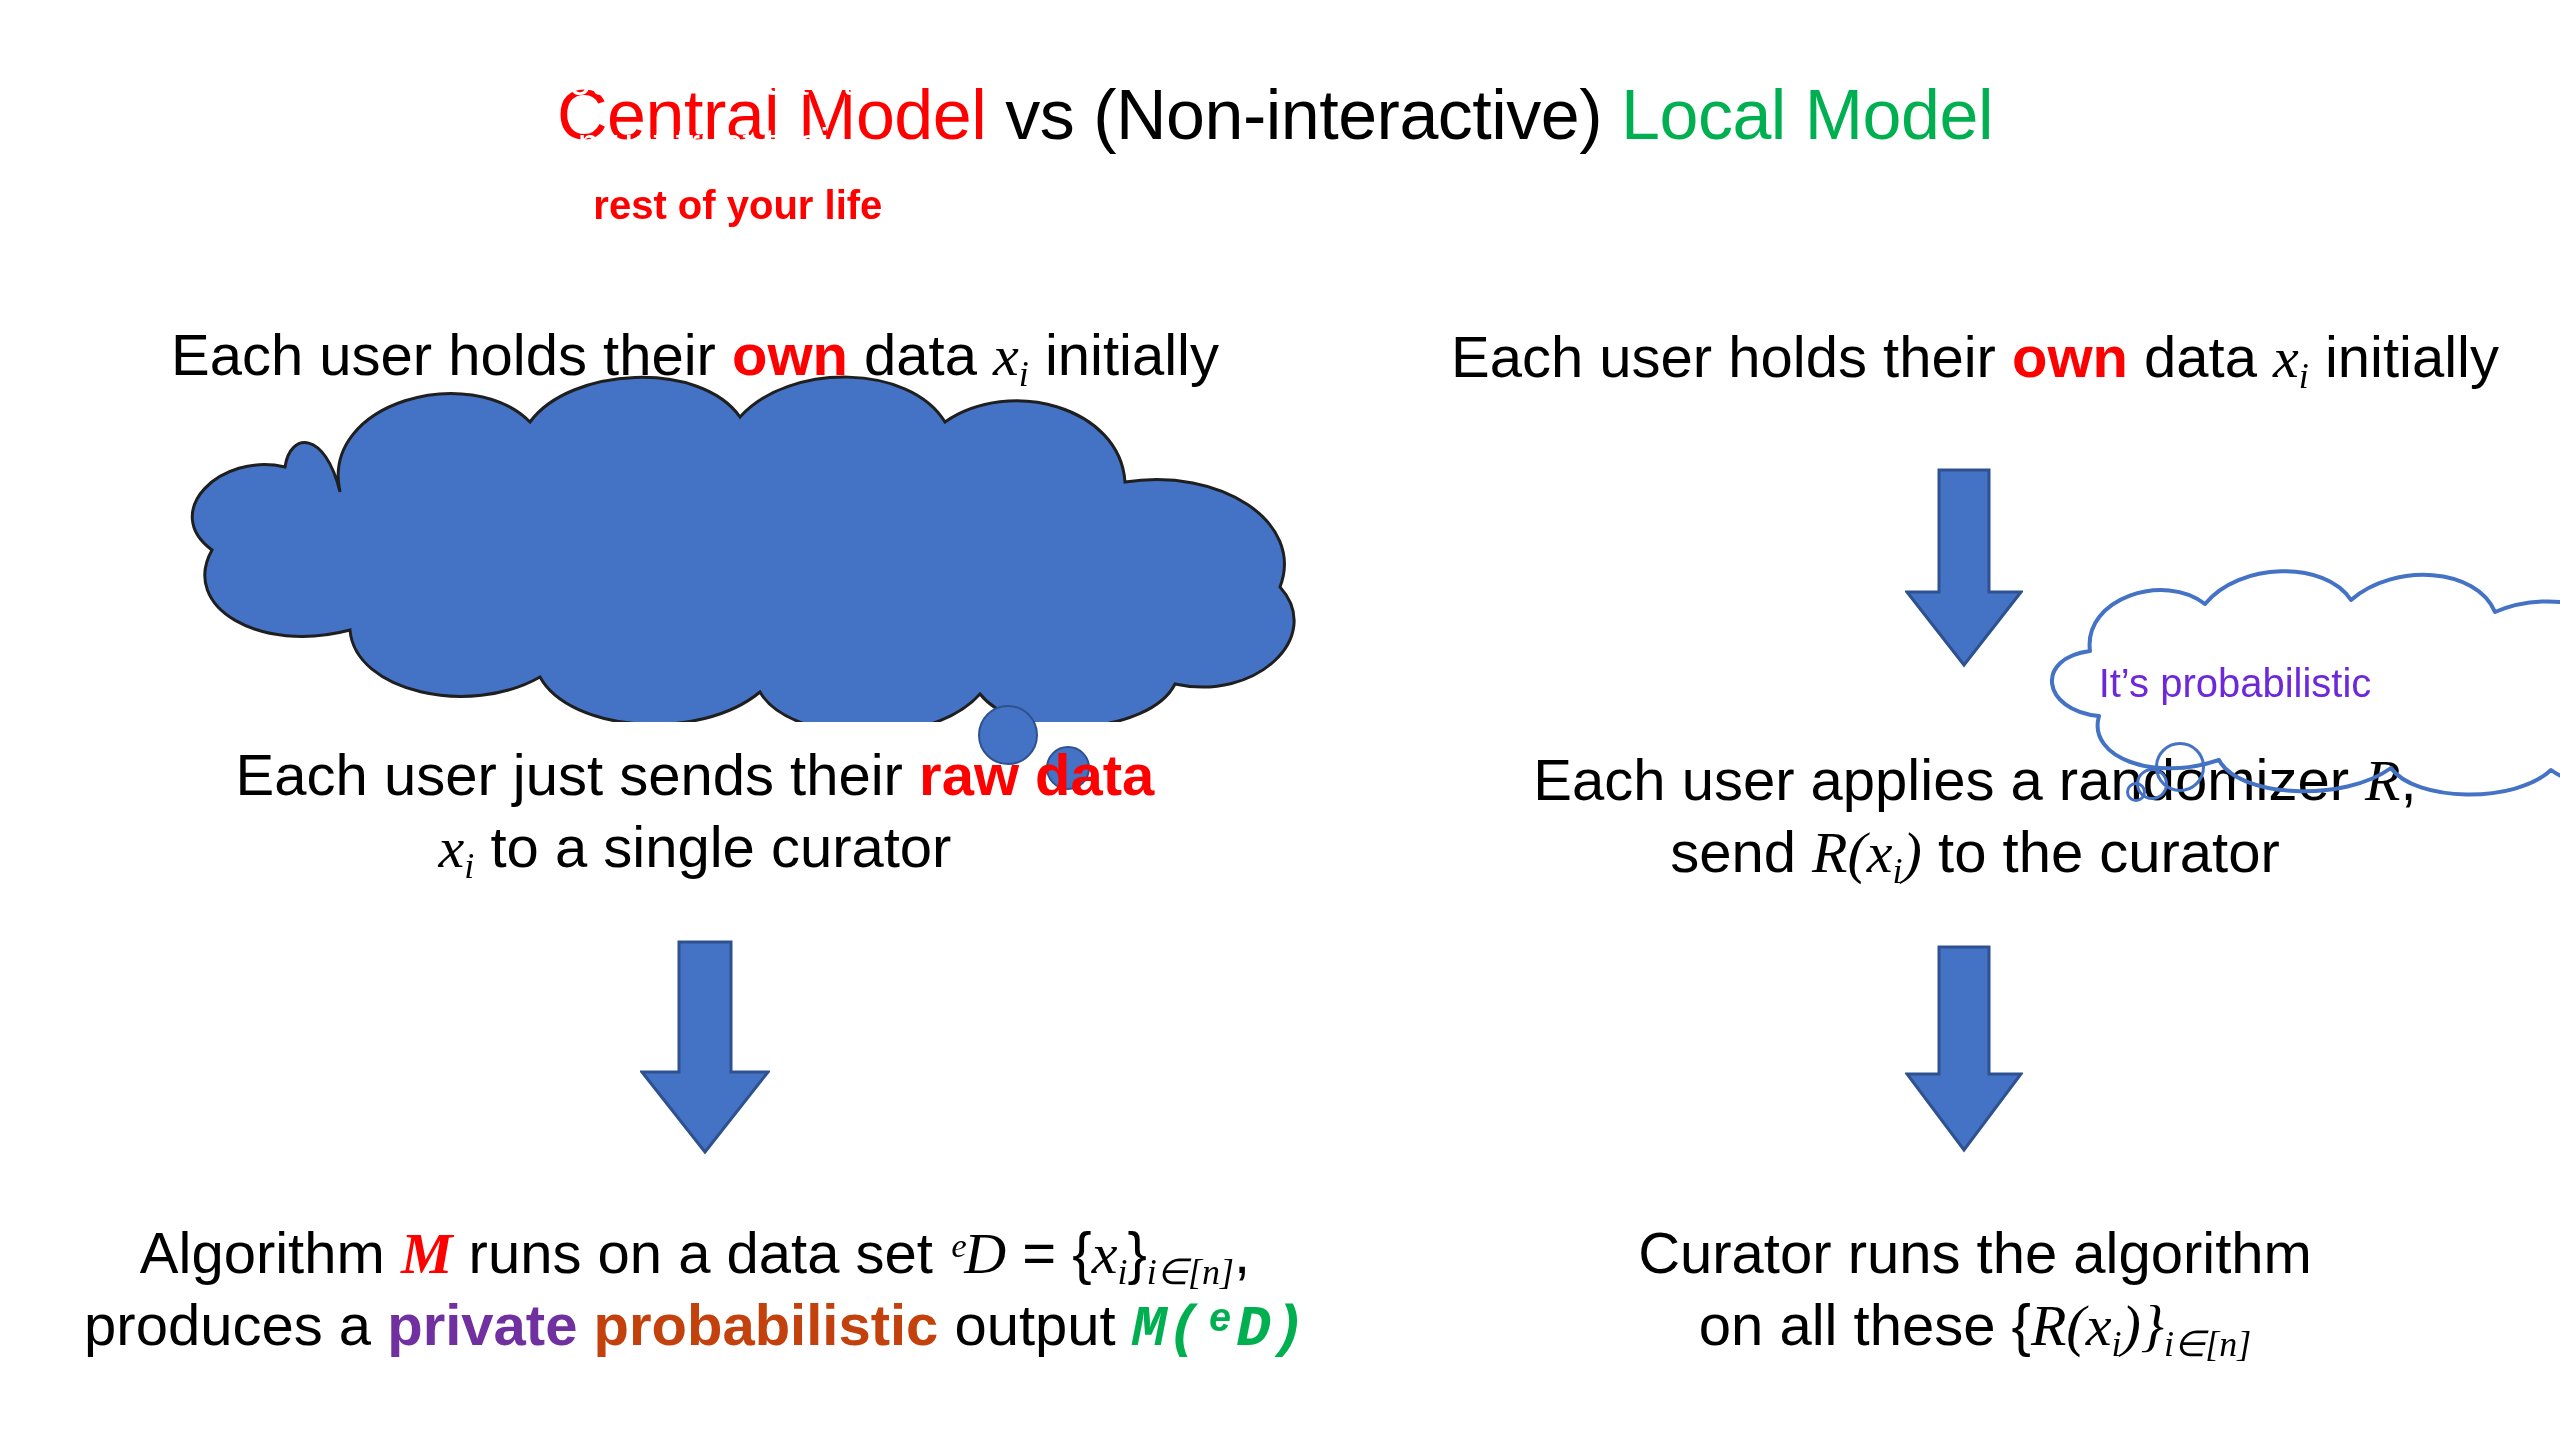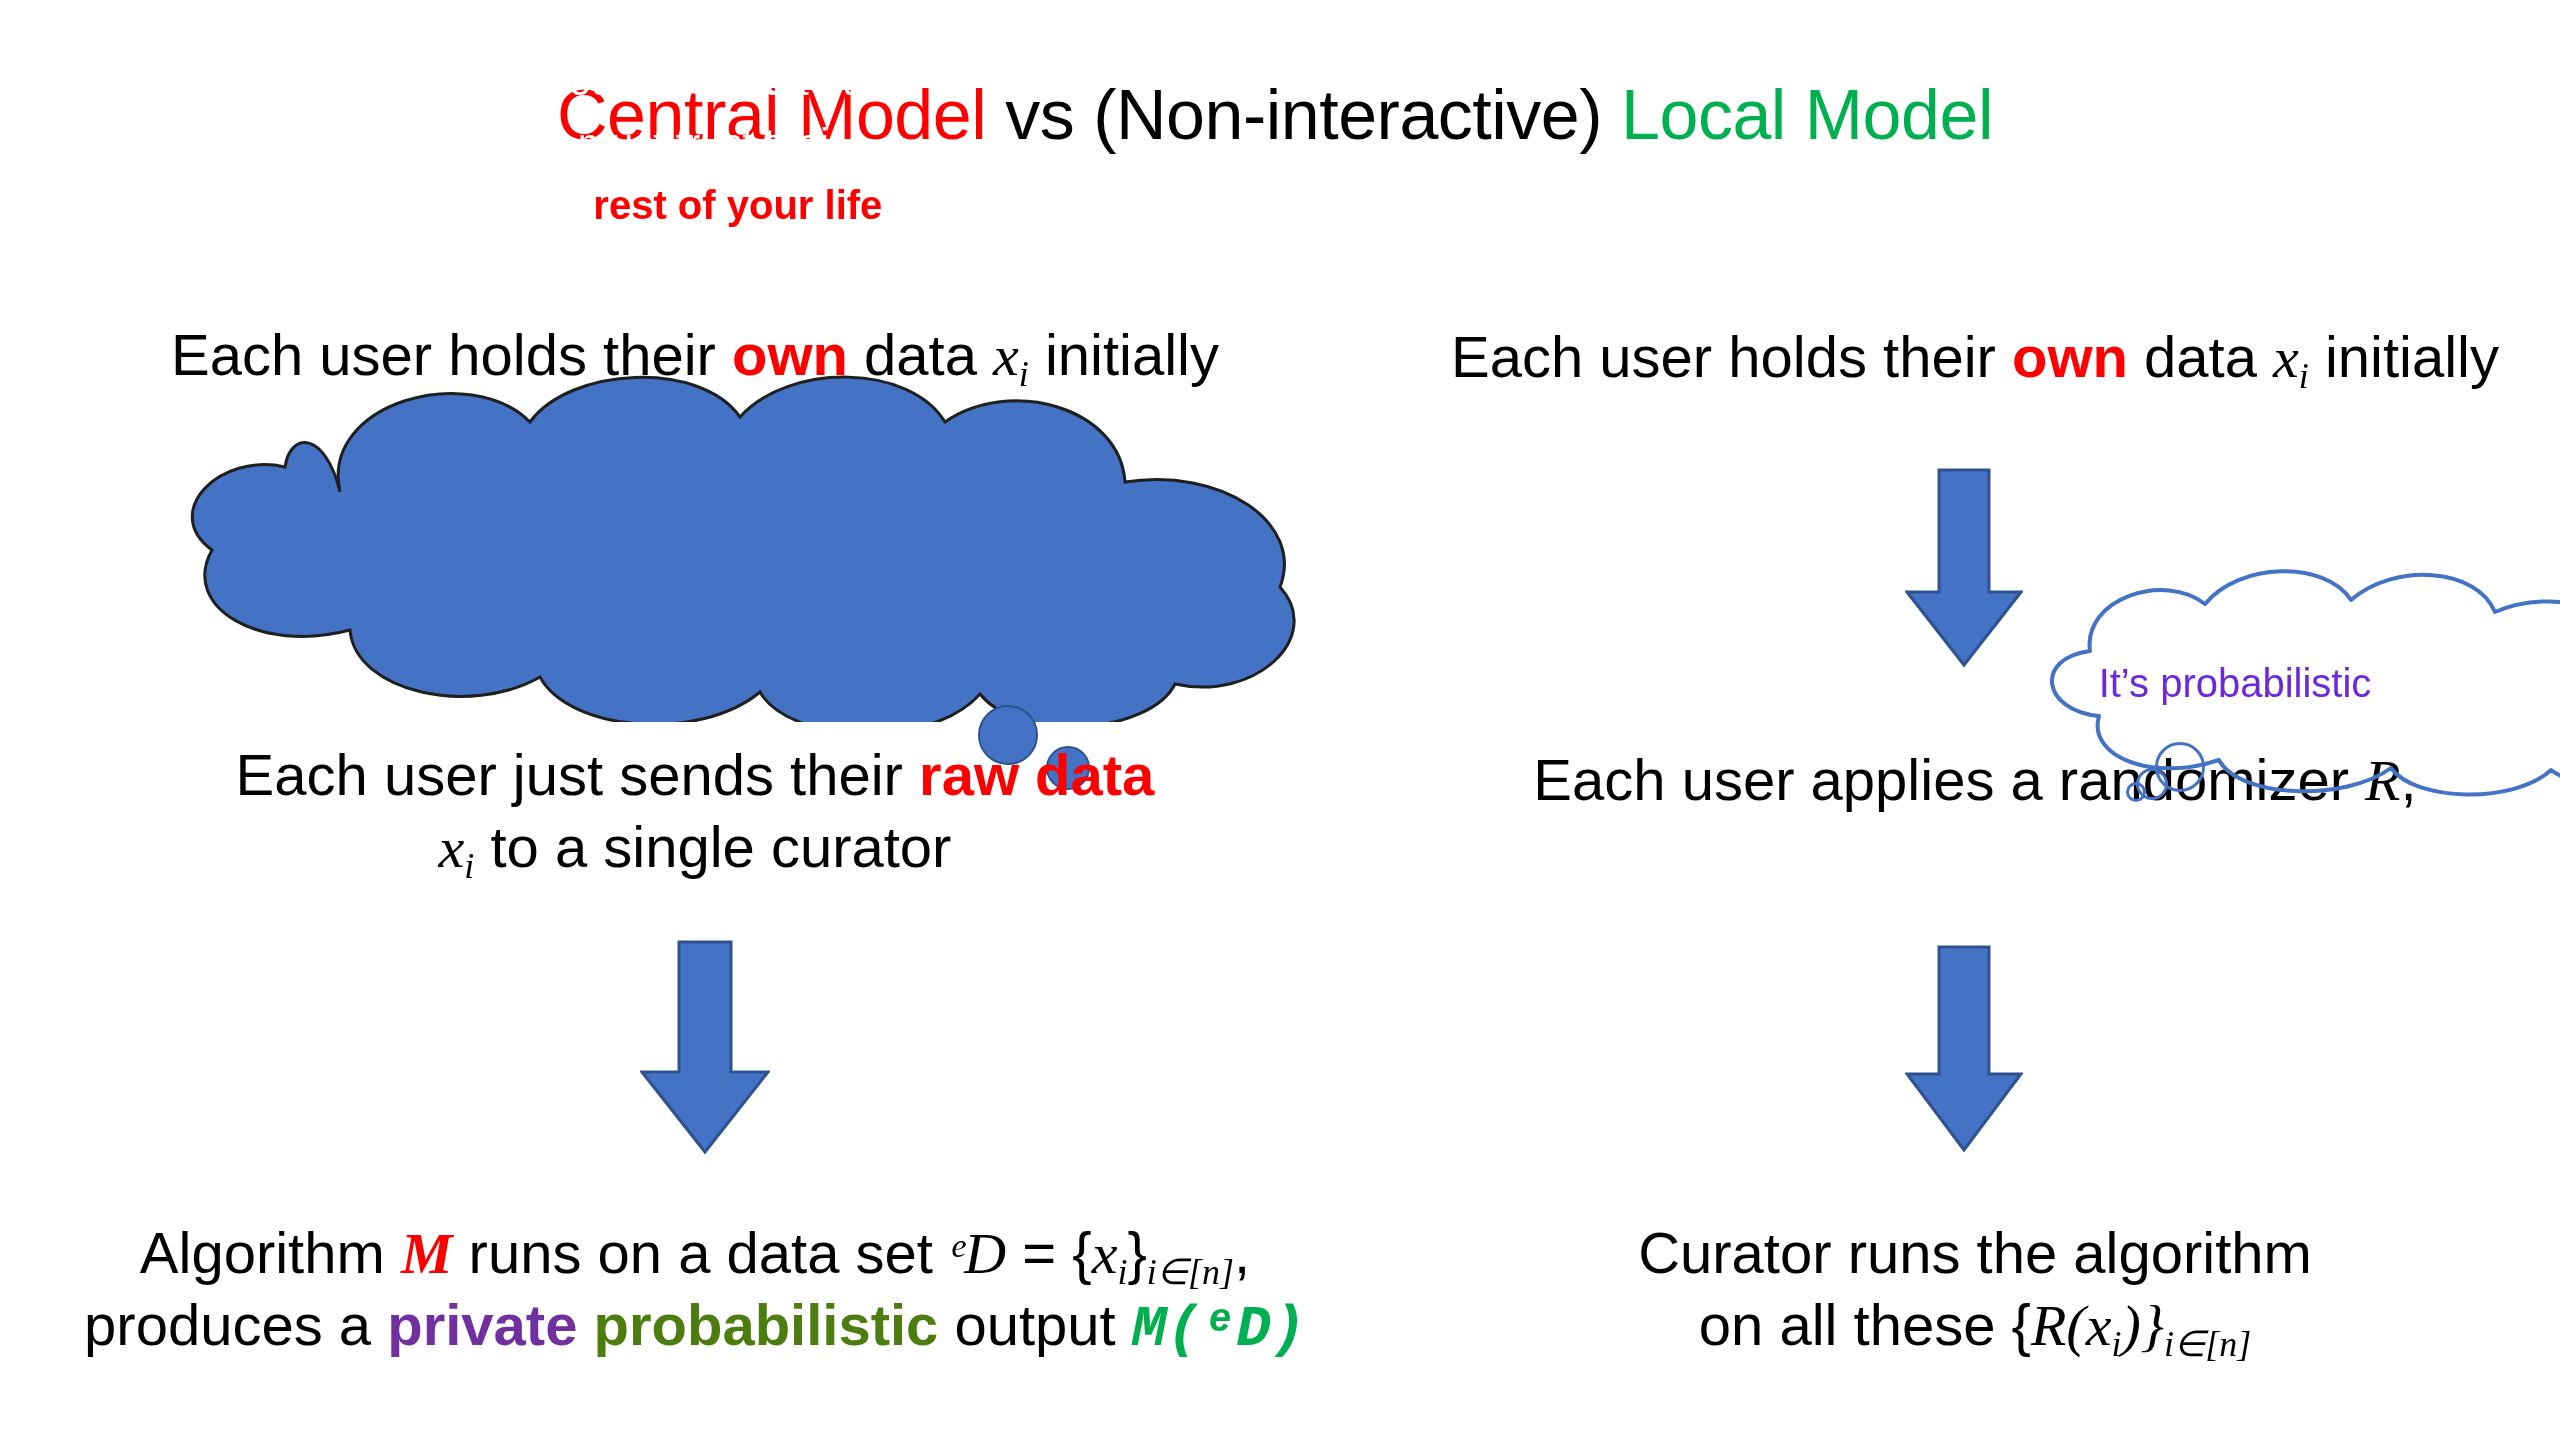--- a/index.html
+++ b/index.html
@@ -37,21 +37,21 @@
     text-align:center;
     font-size:58px;
     line-height:1.22;
     color:#000000;
     white-space:nowrap;
   }
 
   .red-b{color:#FF0000;font-weight:bold;}
   .red-i{color:#FF0000;font-style:italic;font-weight:bold;font-family:"Liberation Serif", serif;}
   .purple-b{color:#7030A0;font-weight:bold;margin-top:44px;}
-  .black-b{color:#4d7c0f;font-weight:bold;}
+  .black-b{color:#c2410c;font-weight:bold;}
   .green-b{color:#00B050;font-weight:bold;font-family:Liberation Mono, monospace;font-style:italic;}
   .mathi{font-family:"Liberation Serif", serif;font-style:italic;}
   .cal{font-family:"Liberation Serif", serif;font-style:italic;}
   .subscript{
     font-family:"Liberation Serif", serif;font-style:italic;
     font-size:0.62em;vertical-align:-0.30em;
   }
 
   
   .cloud-left{
@@ -171,20 +171,23 @@
 
   <div class="col col-right">
 
     <div class="line" style="left:0;top:322px;width:1170px;">
       <span>Each user holds their </span><span class="red-b">own</span><span> data </span><span class="mathi">x</span><span class="subscript">i</span><span> initially</span>
     </div>
 
     <div class="line" style="left:0;top:745px;width:1170px;">
       <span>Each user applies a randomizer </span><span class="mathi">R</span><span>,</span>
     </div>
+    <div class="line" style="left:0;top:817px;width:1170px;">
+      <span>send </span><span class="mathi">R(x</span><span class="subscript">i</span><span class="mathi">)</span><span> to the curator</span>
+    </div>
 
     <div class="line" style="left:0;top:1218px;width:1170px;">
       <span>Curator runs the algorithm</span>
     </div>
     <div class="line" style="left:0;top:1290px;width:1170px;">
       <span>on all these {</span><span class="mathi">R(x</span><span class="subscript">i</span><span class="mathi">)}</span><span class="subscript">i∈[n]</span>
     </div>
   </div>
 
   <div class="arrow arrow-r-1">

